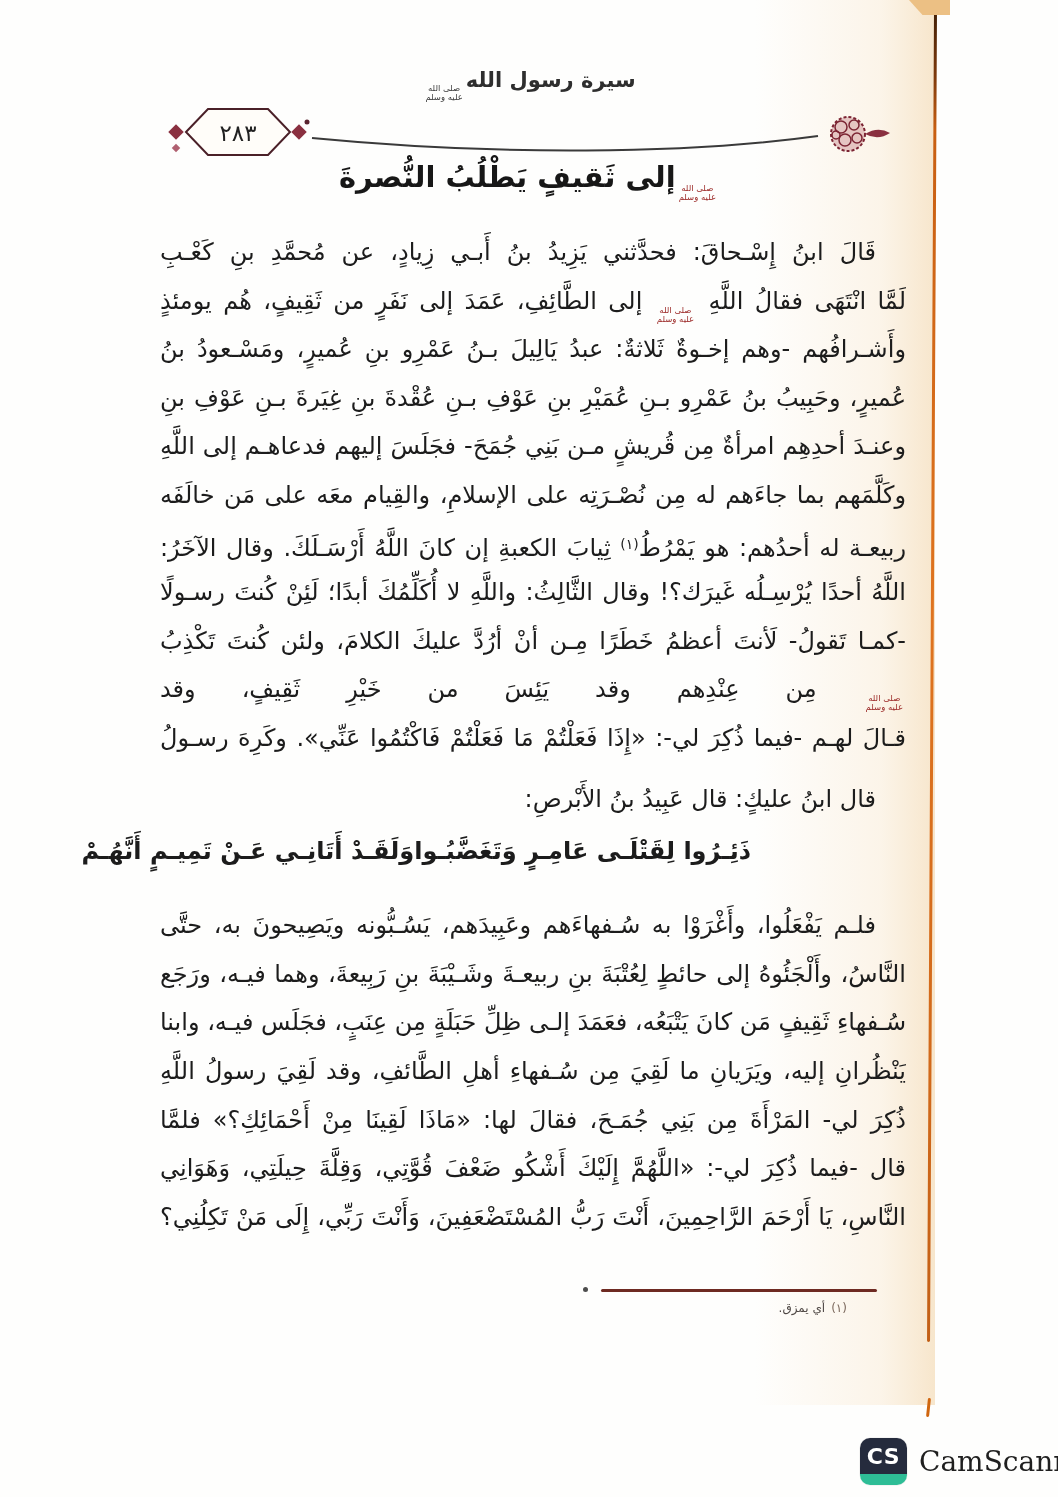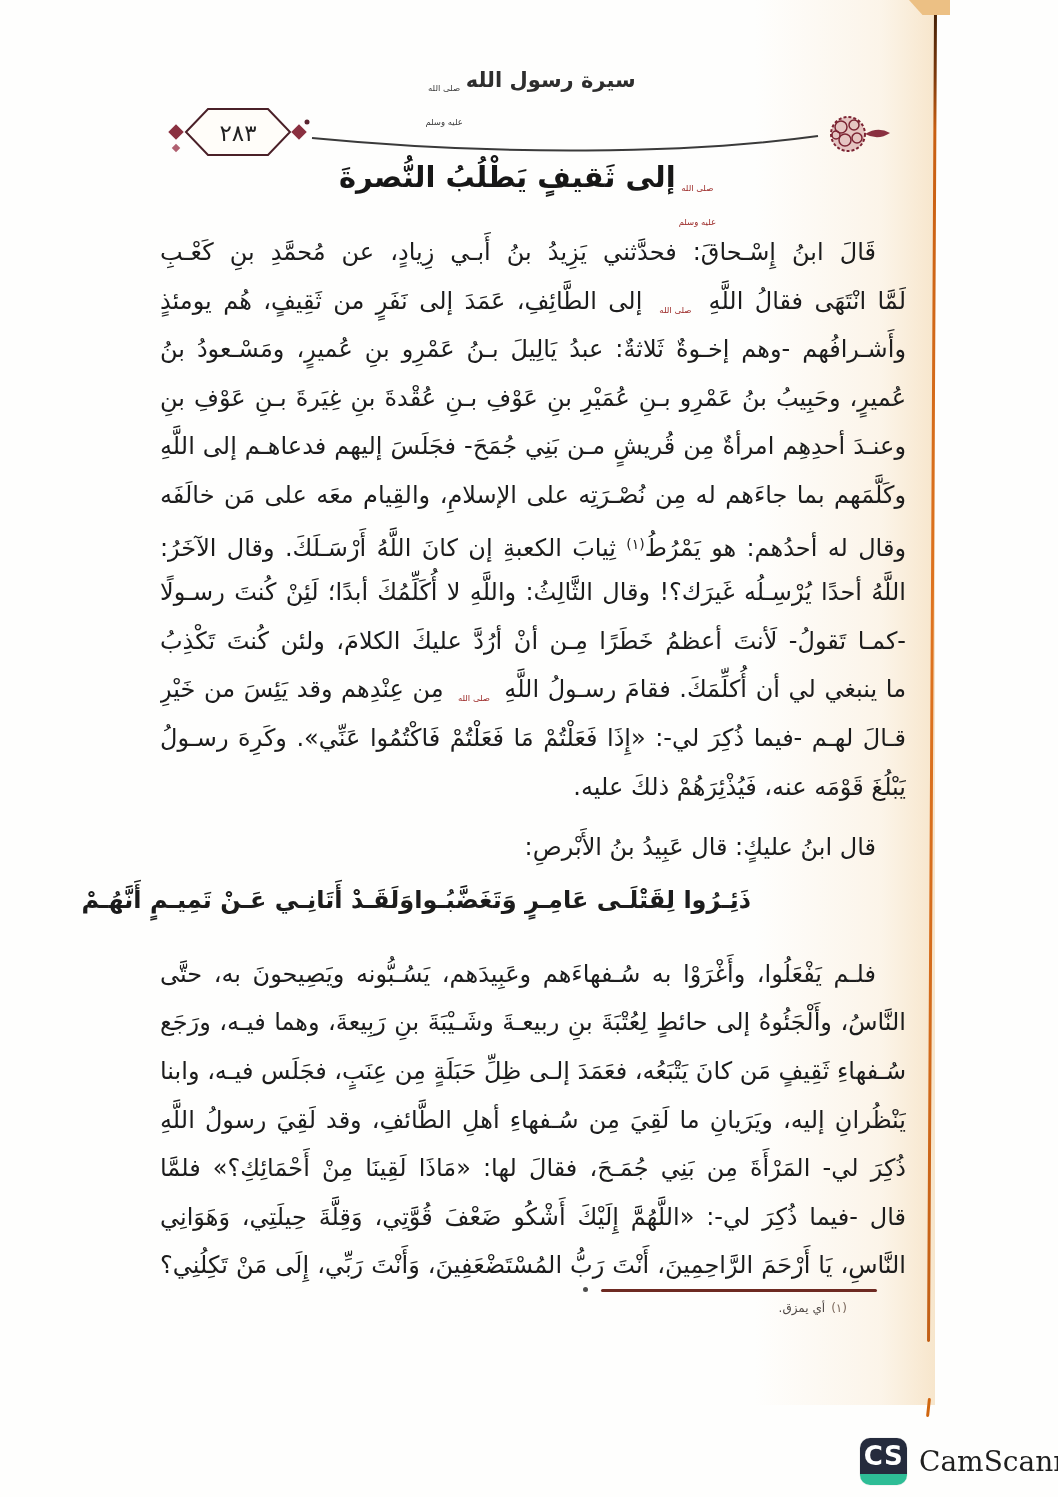--- a/index.html
+++ b/index.html
@@ -17,21 +17,21 @@
   .edge-corner{position:absolute;left:900px;top:0;width:50px;height:15px;background:#ecc084;
     clip-path:polygon(18% 0,100% 0,100% 100%,45% 100%);}
   .edge-tail{position:absolute;left:927px;top:1398px;width:3px;height:19px;background:#d0660f;
     transform:rotate(6deg);border-radius:2px;}
   
   .header-title{position:absolute;left:0;right:0;top:68px;text-align:center;
     font-size:21px;font-weight:600;color:#2e2e2e;direction:rtl;}
   .header-rule{position:absolute;left:168px;top:96px;}
   
   .saw{display:inline-flex;flex-direction:column;align-items:center;justify-content:center;
-    vertical-align:-4px;line-height:1.05;font-size:8.5px;color:#9c2a28;margin:12px 3px;font-weight:400;gap:25px;}
+    vertical-align:-4px;line-height:1.05;font-size:8.5px;color:#9c2a28;margin:12px 3px;font-weight:400;}
   .saw.dark{color:#3c3c3c;}
   .saw span{display:block;white-space:nowrap;}
   
   .chapter-title{position:absolute;left:0;right:0;top:160px;margin:0;text-align:center;
     font-size:29px;font-weight:bold;color:#171717;direction:rtl;}
   
   .body{position:absolute;left:160px;top:228px;width:746px;direction:rtl;
     font-size:24px;color:#1c1c1c;}
   .line{height:48.6px;line-height:48.6px;overflow:hidden;text-align:right;}
   .line.j{text-align:justify;text-align-last:justify;text-justify:inter-word;}
@@ -43,21 +43,21 @@
   
   .stray-dot{position:absolute;left:583px;top:1287px;width:5px;height:5px;border-radius:50%;background:#4d4d4d;}
   .footnote-rule{position:absolute;left:601px;top:1289px;width:276px;height:3px;background:#6e2a22;border-radius:2px;}
   .footnote{position:absolute;right:211px;top:1301px;direction:rtl;font-size:12px;color:#4e4744;}
   .fn-marker{color:#7d6a5e;margin-left:6px;}
   
   .watermark{position:absolute;left:860px;top:1438px;display:flex;align-items:center;gap:12px;}
   .cs-icon{width:47px;height:47px;border-radius:10px;overflow:hidden;display:flex;flex-direction:column;
     box-shadow:0 0 0 0.5px rgba(0,0,0,.08);}
   .cs-top{flex:1;background:#252b3d;color:#ffffff;display:flex;align-items:center;justify-content:center;
-    font-weight:bold;font-size:26px;letter-spacing:.5px;}
+    font-weight:bold;font-size:22px;letter-spacing:.5px;}
   .cs-bottom{height:11px;background:#2ebd96;}
   .cs-label{font-family:"DejaVu Serif",serif;font-size:28px;color:#1f1f1f;}
 </style>
 </head>
 <body>
 
 <div class="canvas">
 
   <div class="edge-tint"></div>
   <div class="edge-line"></div>
@@ -105,29 +105,28 @@
   <div class="body">
       <div class="line j ind"><span class="b">قَالَ ابنُ إِسْـحاقَ: فحدَّثني </span><span>يَزِيدُ بنُ أَبـي زِيادٍ، عن مُحمَّدِ بنِ كَعْـبِ القُرَظِيِّ، قال:</span></div>
       <div class="line j"><span>لَمَّا انْتَهَى فقالُ اللَّهِ </span><span class="saw">
           <span>صلى الله</span>
           <span>عليه وسلم</span>
         </span><span> إلى الطَّائِفِ، عَمَدَ إلى نَفَرٍ من ثَقِيفٍ، هُم يومئذٍ سـادةُ ثَقِيفٍ</span></div>
       <div class="line j"><span>وأَشـرافُهم -وهم إخـوةٌ ثَلاثةٌ: عبدُ يَالِيلَ بـنُ عَمْرِو بنِ عُميرٍ، ومَسْـعودُ بنُ عَمْرِو بنِ</span></div>
       <div class="line j"><span>عُميرٍ، وحَبِيبُ بنُ عَمْرِو بـنِ عُمَيْرِ بنِ عَوْفِ بـنِ عُقْدةَ بنِ غِيَرةَ بـنِ عَوْفِ بنِ ثَقِيفٍ،</span></div>
       <div class="line j"><span>وعنـدَ أحدِهِم امرأةٌ مِن قُريشٍ مـن بَنِي جُمَحَ- فجَلَسَ إليهم فدعاهـم إلى اللَّهِ تعالى،</span></div>
       <div class="line j"><span>وكَلَّمَهم بما جاءَهم له مِن نُصْـرَتِه على الإسلامِ، والقِيام معَه على مَن خالَفَه مِن قَوْمِه،</span></div>
-      <div class="line j"><span>وقال له أحدُهم: هو يَمْرُطُ</span><span class="sup">(١)</span><span> ثِيابَ الكعبةِ إن كانَ اللَّهُ أَرْسَـلَكَ. وقال الآخَرُ: أمَا وَجَدَ</span></div>
+      <div class="line j"><span>ربيعـة له أحدُهم: هو يَمْرُطُ</span><span class="sup">(١)</span><span> ثِيابَ الكعبةِ إن كانَ اللَّهُ أَرْسَـلَكَ. وقال الآخَرُ: أمَا وَجَدَ</span></div>
       <div class="line j"><span>اللَّهُ أحدًا يُرْسِـلُه غَيرَك؟! وقال الثَّالِثُ: واللَّهِ لا أُكَلِّمُكَ أبدًا؛ لَئِنْ كُنتَ رسـولًا مِن اللَّهِ</span></div>
       <div class="line j"><span>-كمـا تَقولُ- لَأنتَ أعظمُ خَطَرًا مِـن أنْ أرُدَّ عليكَ الكلامَ، ولئن كُنتَ تَكْذِبُ على اللَّهِ</span></div>
-      <div class="line j"><span>ما ينبغي لي أن أُكلِّمَكَ. فقامَ رسـولُ اللَّهِ </span><span class="saw">
+      <div class="line j"><span class="saw">
           <span>صلى الله</span>
           <span>عليه وسلم</span>
         </span><span> مِن عِنْدِهم وقد يَئِسَ من خَيْرِ ثَقِيفٍ، وقد</span></div>
       <div class="line j"><span>قـالَ لهـم -فيما ذُكِرَ لي-: </span><span class="b">«إِذَا فَعَلْتُمْ مَا فَعَلْتُمْ فَاكْتُمُوا عَنِّي»</span><span>. وكَرِهَ رسـولُ اللَّهِ </span></div>
-      <div class="line"><span>يَبْلُغَ قَوْمَه عنه، فَيُذْئِرَهُمْ ذلكَ عليه.</span></div>
       <div style="height: 12px;"></div>
       <div class="line ind"><span class="b">قال ابنُ عليكٍ: </span><span>قال عَبِيدُ بنُ الأَبْرصِ:</span></div>
       <div class="poetry">
         <span>ذَئِـرُوا لِقَتْلَـى عَامِـرٍ وَتَغَضَّبُـوا</span>
         <span>وَلَقَـدْ أَتَانِـي عَـنْ تَمِيـمٍ أَنَّهُـمْ</span>
       </div>
       <div style="height: 22px;"></div>
       <div class="line j ind"><span>فلـم يَفْعَلُوا، وأَغْرَوْا به سُـفهاءَهم وعَبِيدَهم، يَسُـبُّونه ويَصِيحونَ به، حتَّى اجْتَمَعَ عليه</span></div>
       <div class="line j"><span>النَّاسُ، وأَلْجَئُوهُ إلى حائطٍ لِعُتْبَةَ بنِ ربيعـةَ وشَـيْبَةَ بنِ رَبِيعةَ، وهما فيـه، ورَجَع عنه مِن</span></div>
       <div class="line j"><span>سُـفهاءِ ثَقِيفٍ مَن كانَ يَتْبَعُه، فعَمَدَ إلـى ظِلِّ حَبَلَةٍ مِن عِنَبٍ، فجَلَس فيـه، وابنا رَبِيعةَ</span></div>

